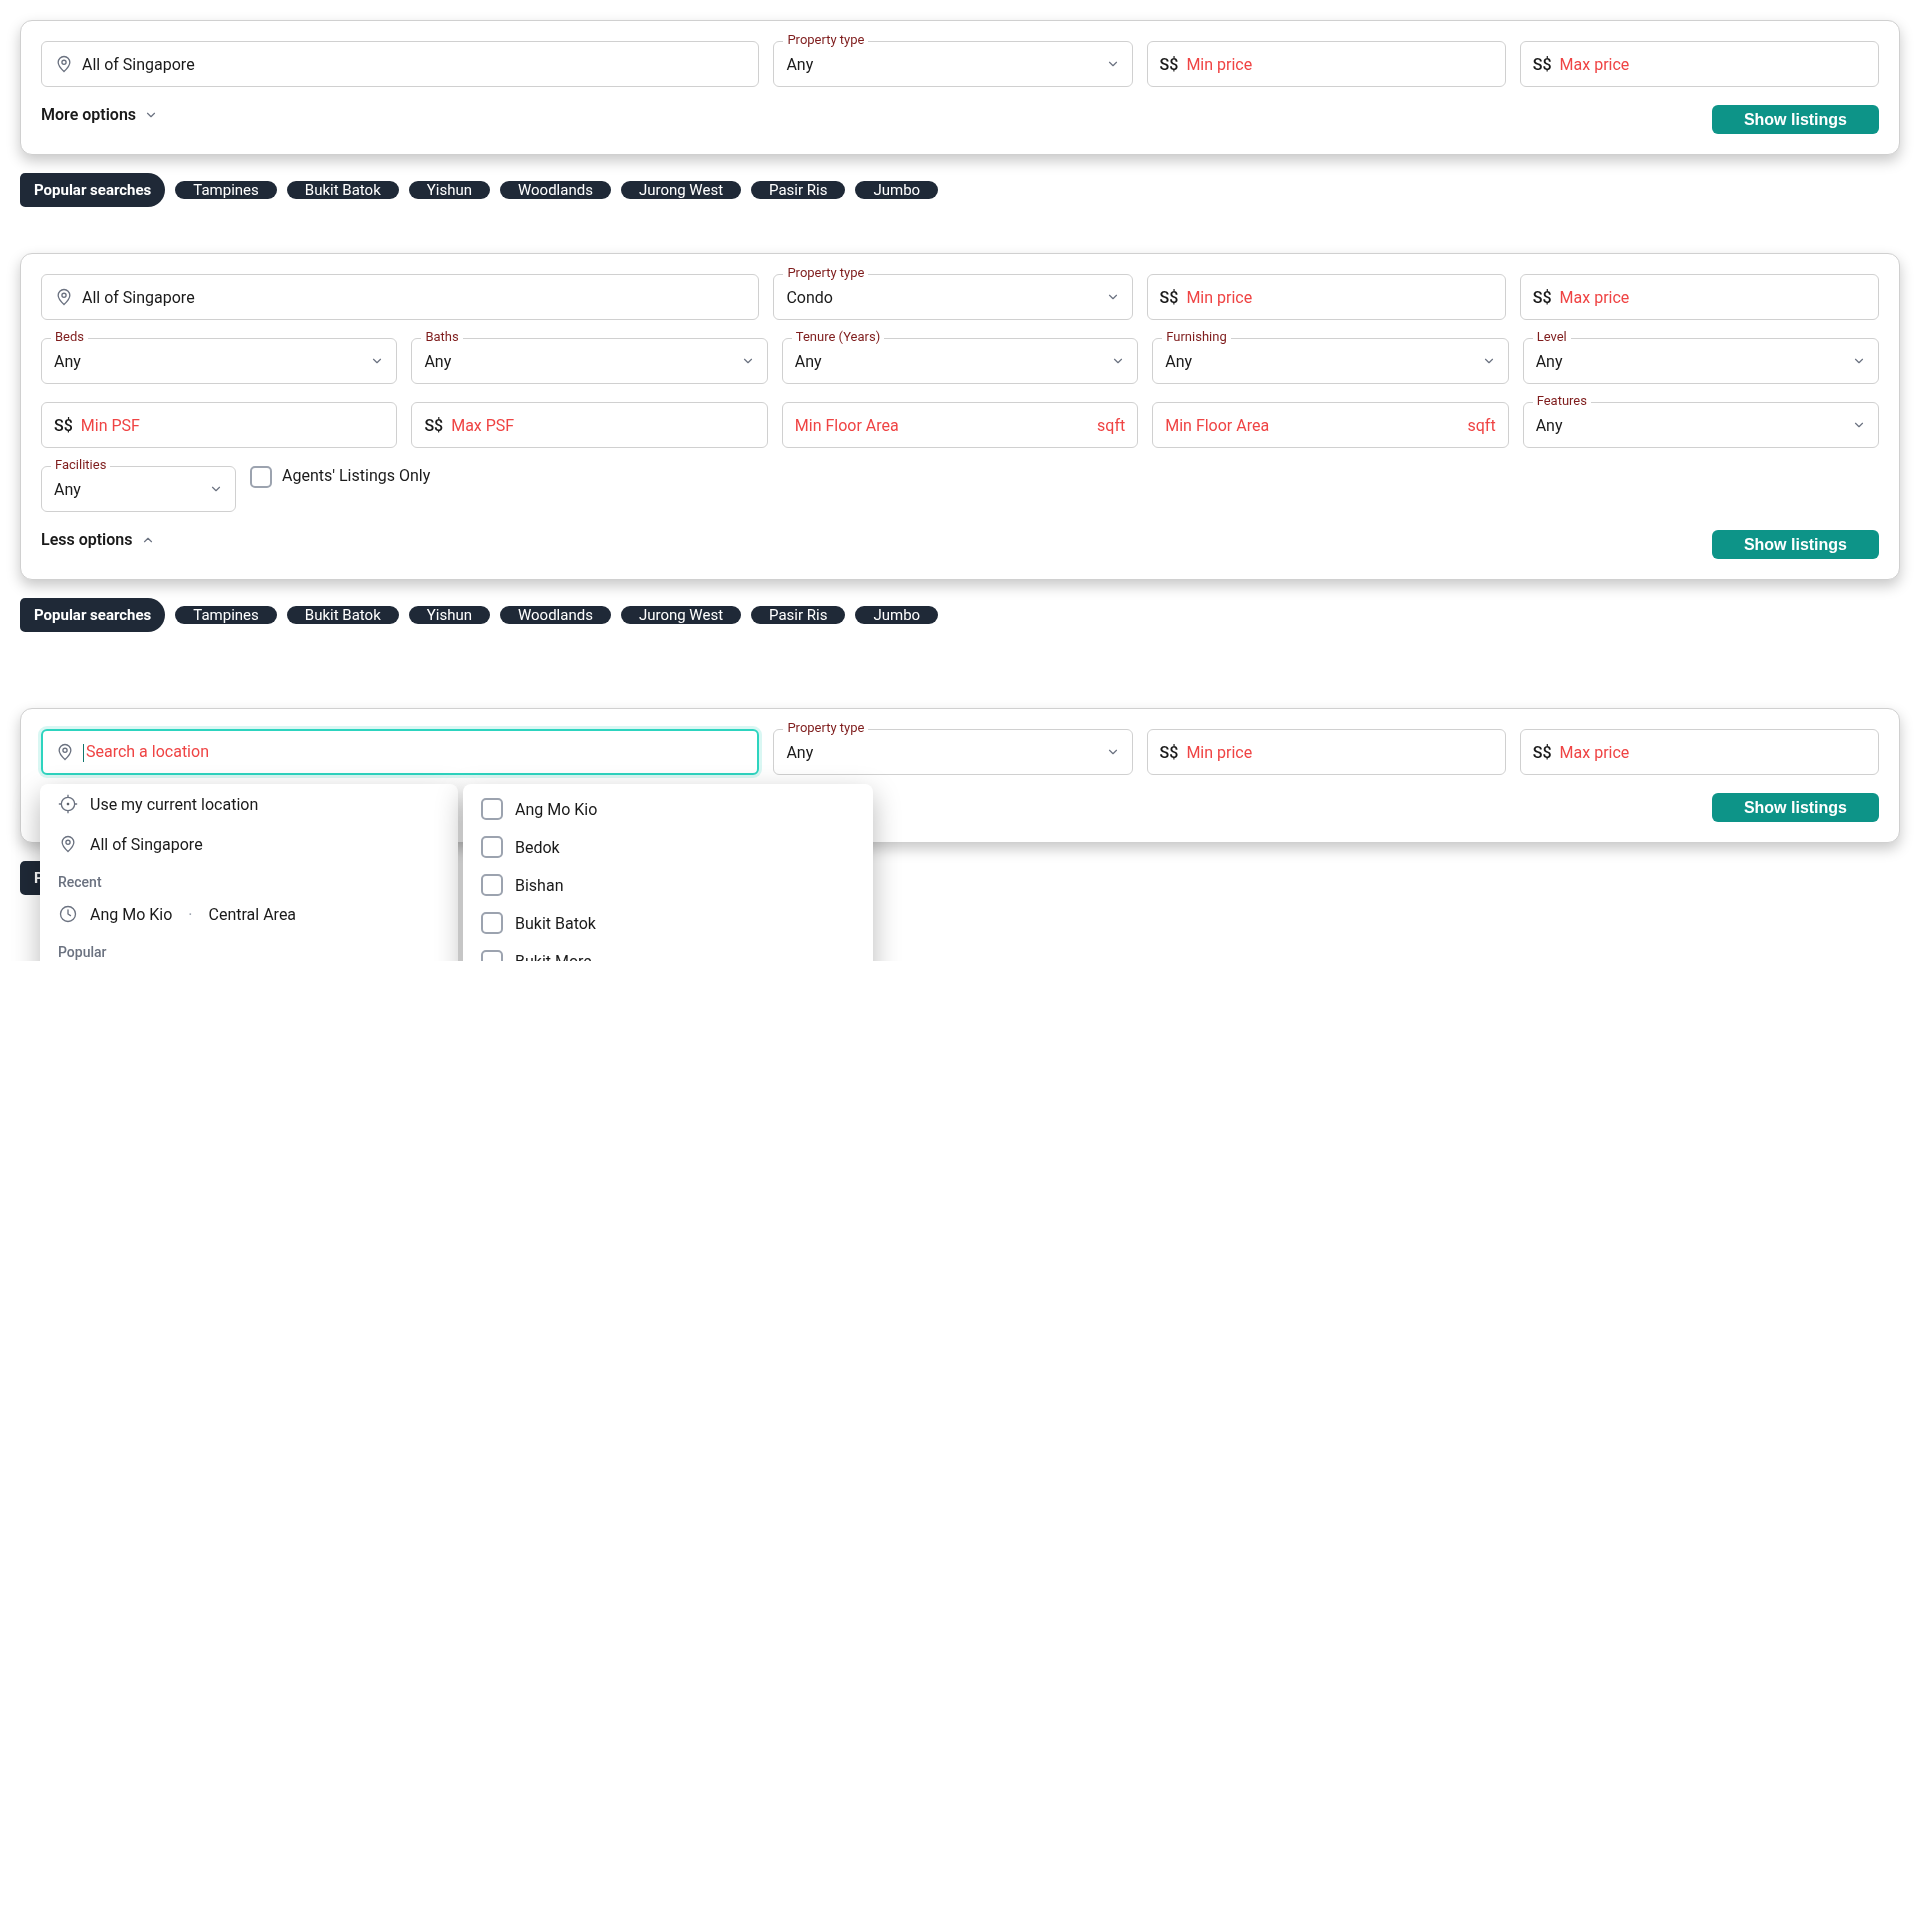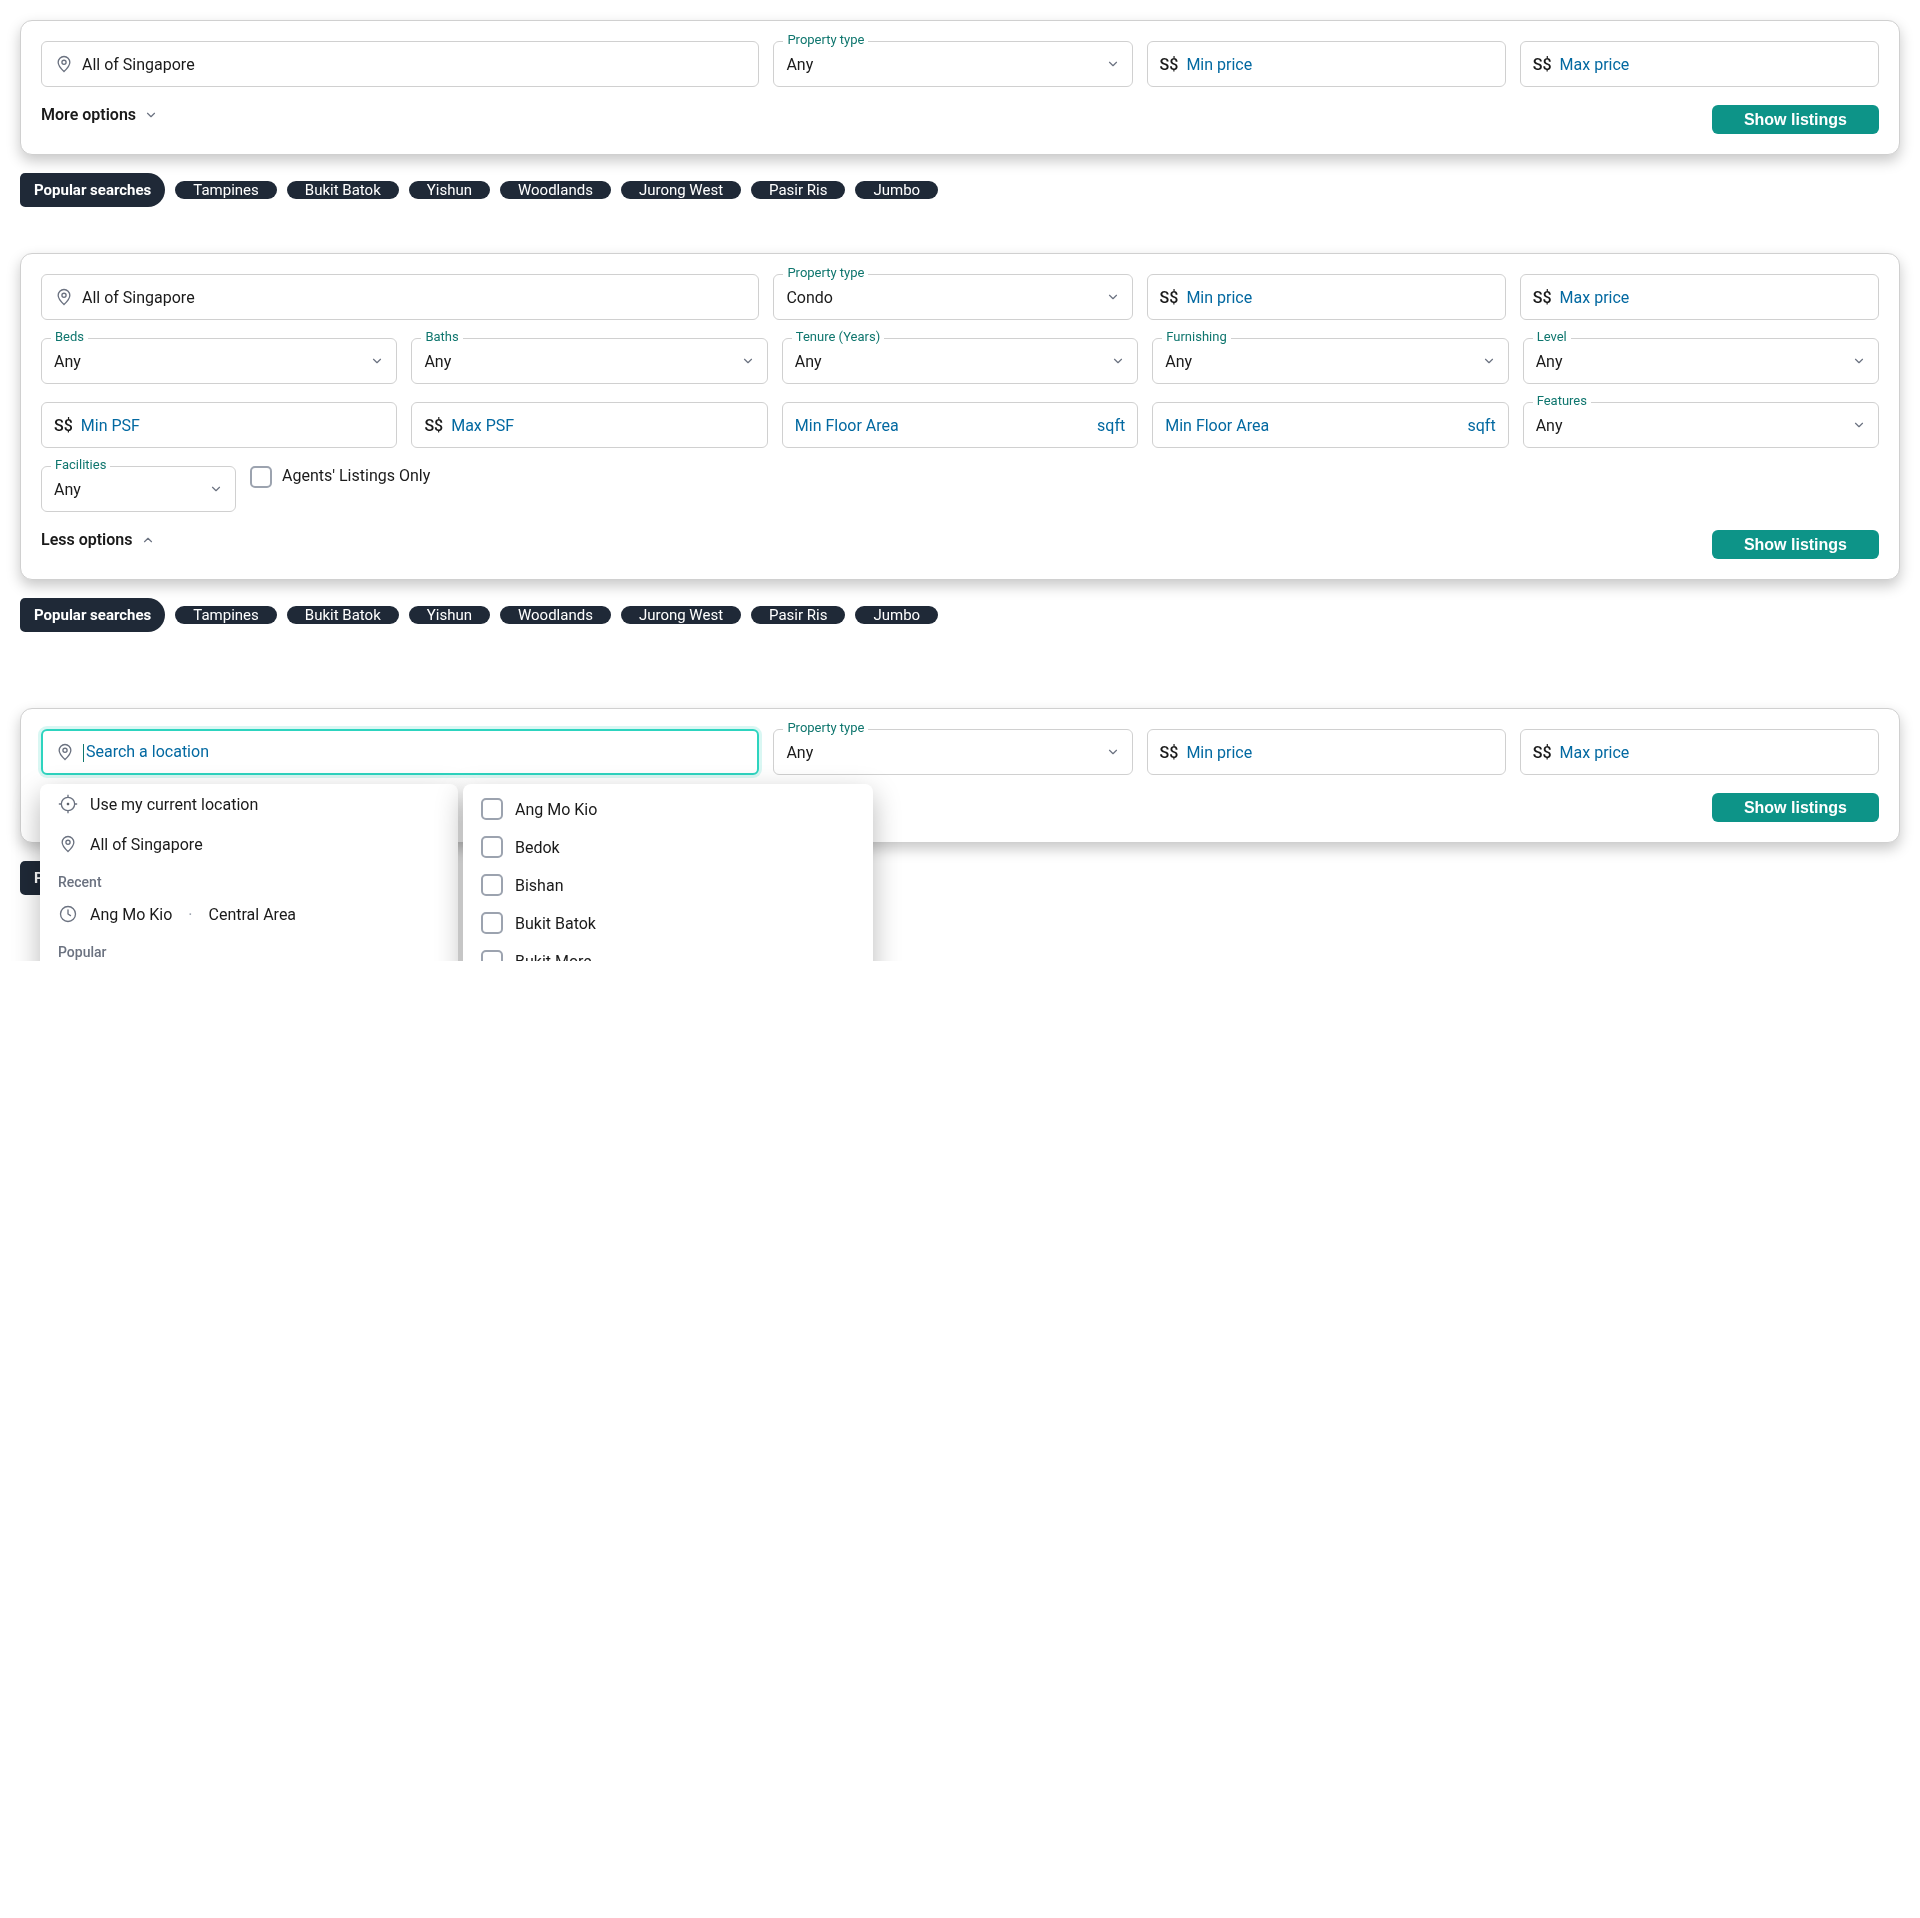--- a/index.html
+++ b/index.html
@@ -31,41 +31,41 @@
     min-width: 0;
   }
   .field.loc { flex: 2 1 0; }
   .field-label {
     position: absolute;
     top: -8px;
     left: 10px;
     background: #fff;
     padding: 0 4px;
     font-size: 13px;
-    color: #0f766e;
+    color: #7f1d1d;
     line-height: 1;
   }
   .input-box {
     display: flex;
     align-items: center;
     height: 46px;
     border: 1px solid #d0d0d0;
     border-radius: 6px;
     padding: 0 12px;
     gap: 8px;
     background: #fff;
     cursor: pointer;
     color: #1a1a1a;
   }
   .input-box.focused {
     border: 2px solid #2dd4bf;
     box-shadow: 0 0 0 3px rgba(45,212,191,0.18);
   }
   .input-box .text { flex: 1; white-space: nowrap; overflow: hidden; text-overflow: ellipsis; }
-  .input-box .placeholder, .suffix { color: #0369a1; }
+  .input-box .placeholder, .suffix { color: #ef4444; }
   .prefix { color: #1a1a1a; font-weight: 500; }
   .cursor-bar {
     display: inline-block;
     width: 1px;
     height: 18px;
     background: #0f766e;
     margin-right: 2px;
     vertical-align: middle;
   }
   svg.icon { flex-shrink: 0; stroke: #6b7280; }

